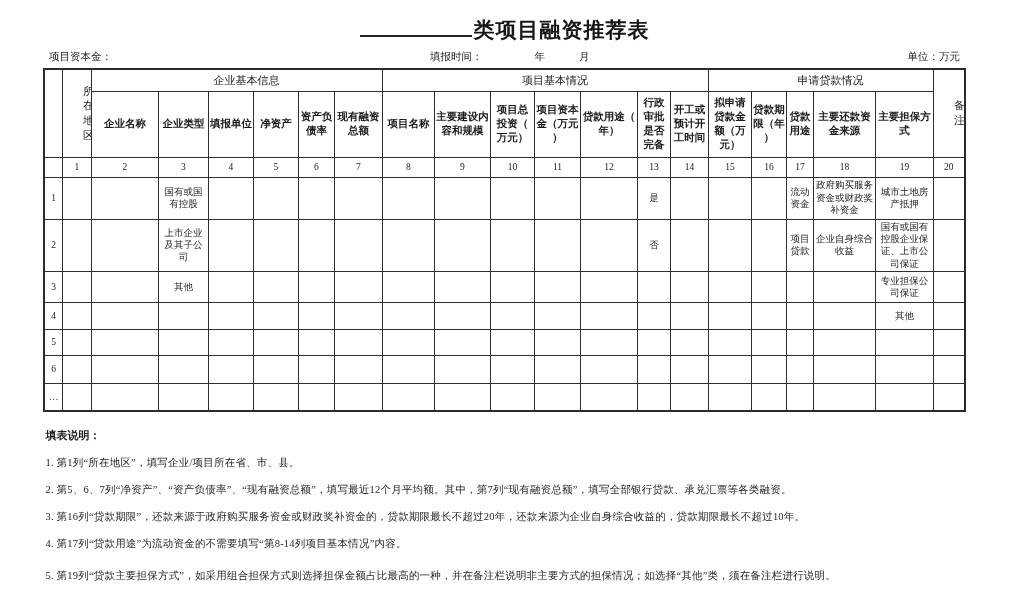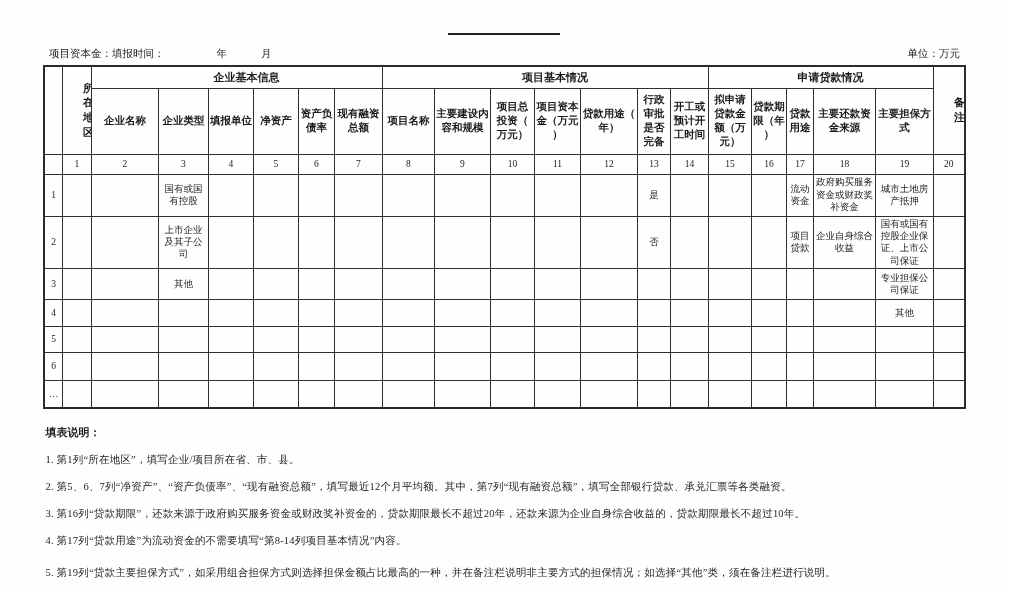--- a/index.html
+++ b/index.html
@@ -30,21 +30,21 @@
   
   .meta-row{
     width:911px;
     margin:6px auto 4px auto;
     display:flex;
     align-items:flex-end;
     font-size:10.5px;
     color:#222;
   }
   .meta-left{flex:0 0 auto;}
-  .meta-center{flex:1 1 auto;text-align:left;}
+  .meta-center{flex:1 1 auto;text-align:center;}
   .meta-right{flex:0 0 auto;}
   .sp-lg{display:inline-block;width:52px;}
   .sp-md{display:inline-block;width:34px;}
   
   table.main{
     table-layout:fixed;
     width:911px;
     margin:0 auto;
     border-collapse:collapse;
     border:2px solid #2b2b2b;
@@ -52,21 +52,21 @@
   table.main th, table.main td{
     border:1px solid #2e2e2e;
     text-align:center;
     vertical-align:middle;
     padding:1px 1px;
     overflow:hidden;
     word-break:break-all;
     line-break:anywhere;
   }
   tr.group-row{height:22px;}
-  tr.group-row th{font-size:11px;font-weight:bold;color:#1a1a1a;padding-left:20px;}
+  tr.group-row th{font-size:11px;font-weight:normal;color:#1a1a1a;padding-left:20px;}
   tr.colhead-row{height:66px;}
   tr.colhead-row th, th.span-head{font-size:10.5px;font-weight:bold;line-height:1.35;color:#1a1a1a;}
   tr.index-row{height:20px;}
   tr.index-row td{font-size:9.5px;color:#222;}
   tr.data-row td{font-size:9.5px;line-height:1.3;color:#222;}
   tr.r0{height:42px;}
   tr.r1{height:34px;}
   tr.r2{height:31px;}
   tr.r3{height:27px;}
   tr.r4{height:26px;}
@@ -82,21 +82,21 @@
   .notes-title{font-weight:bold;margin-bottom:4px;font-size:11px;}
   .note-line{margin-top:13px;letter-spacing:.2px;}
   .note-line.last{margin-top:18px;}
 </style>
 </head>
 <body>
 
 <div class="sheet">
 
   <div class="title-wrap">
-    <span class="title-blank"></span>
+    <span class="title-blank"></span><span>类项目融资推荐表</span>
   </div>
 
   <div class="meta-row">
     <div class="meta-left">项目资本金：</div>
     <div class="meta-center">
       <span>填报时间：</span><span class="sp-lg"></span><span>年</span><span class="sp-md"></span><span>月</span>
     </div>
     <div class="meta-right">单位：万元</div>
   </div>
 

